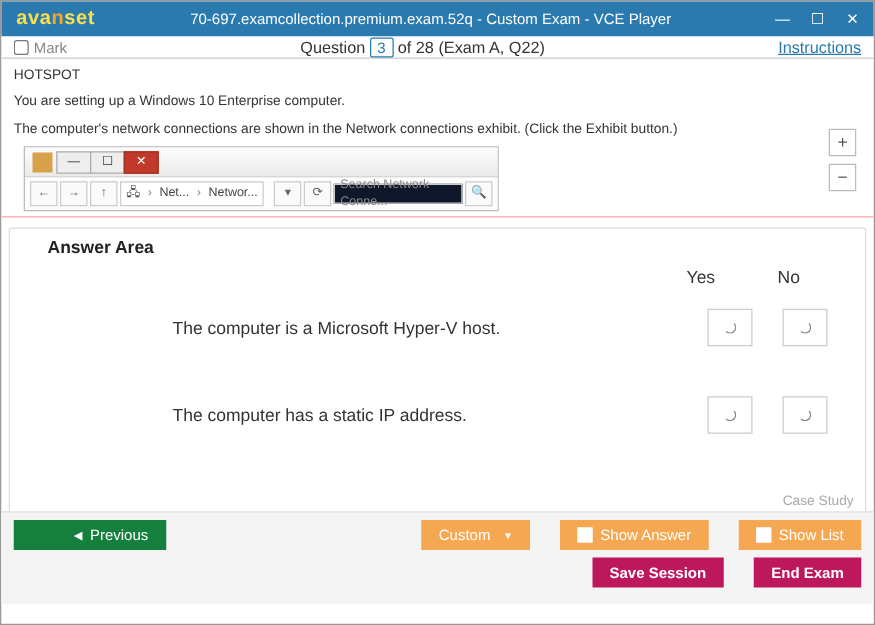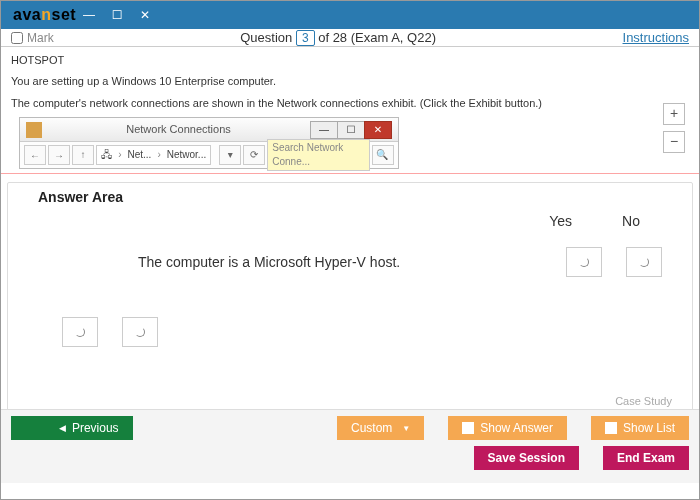--- a/index.html
+++ b/index.html
@@ -1,19 +1,19 @@
 <!DOCTYPE html>
 <html><head>
 <meta charset="utf-8">
 <style>
   * { box-sizing: border-box; margin: 0; padding: 0; font-family: "Segoe UI", Arial, sans-serif; }
   body { width: 700px; height: 500px; overflow: hidden; background: #fff; border: 1px solid #999; }
   .titlebar { height: 28px; background: #2a7ab0; color: #fff; display: flex; align-items: center; padding: 0 4px 0 12px; font-size: 12px; }
   .logo { font-weight: 700; font-size: 16px; letter-spacing: 0.5px; }
-  .logo .o1 { color: #000000; }
+  .logo .o1 { color: #fde047; }
   .logo .o2 { color: #f5a623; }
   .title-text { flex: 1; text-align: center; font-size: 12px; }
   .winbtns { display: flex; gap: 2px; }
   .winbtn { width: 26px; height: 20px; display: flex; align-items: center; justify-content: center; color: #fff; font-size: 12px; cursor: pointer; }
   .qbar { height: 18px; border-bottom: 1px solid #ccc; display: flex; align-items: center; padding: 0 10px; font-size: 13px; color: #333; }
   .mark { display: flex; align-items: center; gap: 4px; color: #888; font-size: 12px; }
   .mark input { width: 12px; height: 12px; }
   .qcenter { flex: 1; text-align: center; }
   .qnum { display: inline-block; border: 1px solid #2a7ab0; color: #2a7ab0; padding: 0 5px; border-radius: 2px; font-size: 12px; }
   .instructions { color: #2a7ab0; text-decoration: underline; font-size: 13px; cursor: pointer; }
@@ -24,51 +24,52 @@
   .ex-title { background: linear-gradient(#fdfdfd,#eaeaea); height: 24px; display: flex; align-items: center; padding: 0 6px; border-bottom: 1px solid #ccc; }
   .ex-title .ex-label { flex: 1; text-align: center; color: #555; }
   .ex-title .ex-icon { width: 16px; height: 16px; background: #d9a14a; margin-right: 4px; }
   .ex-ctrls { display: flex; }
   .ex-btn { width: 28px; height: 18px; border: 1px solid #aaa; display: flex; align-items: center; justify-content: center; font-size: 10px; background: #eee; margin-left: -1px; }
   .ex-close { background: #c0392b; color: #fff; border-color: #a03020; }
   .ex-nav { height: 26px; display: flex; align-items: center; padding: 2px 4px; gap: 2px; background: #fdfdfd; }
   .navbtn { width: 22px; height: 20px; border: 1px solid #ccc; background: #fafafa; display: flex; align-items: center; justify-content: center; font-size: 10px; color: #666; }
   .crumb { height: 20px; border: 1px solid #ccc; background: #fff; display: flex; align-items: center; padding: 0 4px; font-size: 10px; color: #444; gap: 4px; }
   .crumb .sep::after { content: "›"; color: #888; margin: 0 2px; }
-  .searchbox { flex: 1; height: 32px; border: 1px solid #ccc; background: #fef9c3; color: #888; font-size: 10px; padding: 0 4px; display: flex; align-items: center; }
+  .searchbox { flex: 1; height: 16px; border: 1px solid #ccc; background: #0f172a; color: #888; font-size: 10px; padding: 0 4px; display: flex; align-items: center; }
   .zoom-ctrls { position: absolute; right: 14px; top: 56px; display: flex; flex-direction: column; gap: 6px; }
   .zoom-btn { width: 22px; height: 22px; border: 1px solid #bbb; background: #fff; display: flex; align-items: center; justify-content: center; font-size: 14px; color: #555; cursor: pointer; }
   .answer-area { margin: 8px 6px 0; border: 1px solid #ddd; border-radius: 2px; padding: 6px 30px 10px; background: #fff; height: 280px; }
   .aa-title { font-weight: 700; font-size: 14px; color: #222; margin-bottom: 8px; }
   .aa-grid { width: 100%; }
   .aa-head { display: flex; justify-content: flex-end; gap: 50px; padding-right: 22px; font-size: 14px; color: #333; margin-bottom: 18px; }
   .aa-row { display: flex; align-items: center; margin-bottom: 40px; }
   .aa-q { flex: 1; font-size: 14px; color: #333; padding-left: 100px; }
   .aa-cell { width: 36px; height: 30px; border: 1px solid #ccc; display: flex; align-items: center; justify-content: center; margin-left: 24px; cursor: pointer; }
   .aa-cell .r { width: 10px; height: 10px; border: 1px solid #888; border-radius: 50%; border-top-color: transparent; border-left-color: transparent; }
-  .casestudy { position: absolute; right: 27px; bottom: 2px; font-size: 11px; color: #aaa; }
+  .casestudy { position: absolute; right: 16px; bottom: 2px; font-size: 11px; color: #aaa; }
   .footer { height: 74px; background: #f4f4f4; border-top: 1px solid #ddd; padding: 6px 10px; }
   .frow { display: flex; align-items: center; gap: 6px; margin-bottom: 6px; }
   .btn { height: 24px; display: flex; align-items: center; justify-content: center; font-size: 12px; color: #fff; cursor: pointer; padding: 0 14px; min-width: 80px; }
   .btn-blue { background: #15803d; padding-left: 48px; }
   .btn-orange { background: #f5a851; }
   .btn-dark { background: #be185d; font-weight: bold; }
   .arrow-left::before { content: "◀"; font-size: 9px; margin-right: 6px; }
   .arrow-right::after { content: "▶"; font-size: 9px; margin-left: 6px; }
   .arrow-down::after { content: "▼"; font-size: 8px; margin-left: 10px; }
   .chk { width: 12px; height: 12px; background: #fff; display: inline-block; margin-right: 6px; border: 1px solid #fff; }
   .spacer { flex: 1; }
 </style>
 </head>
 <body>
 
 <div class="titlebar">
   <span class="logo">
     <span class="o1">ava</span><span class="o2">n</span><span class="o1">set</span>
   </span>
+  <span class="title-text">70-697.examcollection.premium.exam.52q - Custom Exam - VCE Player</span>
   <div class="winbtns">
     <div class="winbtn">—</div>
     <div class="winbtn">☐</div>
     <div class="winbtn">✕</div>
   </div>
 </div>
 
 <div class="qbar">
   <label class="mark">
     <input type="checkbox" style="">
@@ -84,21 +85,20 @@
 
 <div class="content">
   <div class="qtext">
     <p>HOTSPOT</p>
     <p>You are setting up a Windows 10 Enterprise computer.</p>
     <p>The computer's network connections are shown in the Network connections exhibit. (Click the Exhibit button.)</p>
 
     <div class="exhibit-win">
       <div class="ex-title">
         <span class="ex-icon"></span>
-        <span class="ex-label">Network Connections</span>
         <div class="ex-ctrls">
           <div class="ex-btn">—</div>
           <div class="ex-btn">☐</div>
           <div class="ex-btn ex-close">✕</div>
         </div>
       </div>
       <div class="ex-nav">
         <div class="navbtn">←</div>
         <div class="navbtn">→</div>
         <div class="navbtn">↑</div>
@@ -133,20 +133,21 @@
       <div class="aa-row">
         <div class="aa-q">The computer is a Microsoft Hyper-V host.</div>
         <div class="aa-cell">
             <span class="r"></span>
           </div>
         <div class="aa-cell">
             <span class="r"></span>
           </div>
       </div>
       <div class="aa-row">
+        <div class="aa-q">The computer has a static IP address.</div>
         <div class="aa-cell">
             <span class="r"></span>
           </div>
         <div class="aa-cell">
             <span class="r"></span>
           </div>
       </div>
     </div>
   </div>
 

